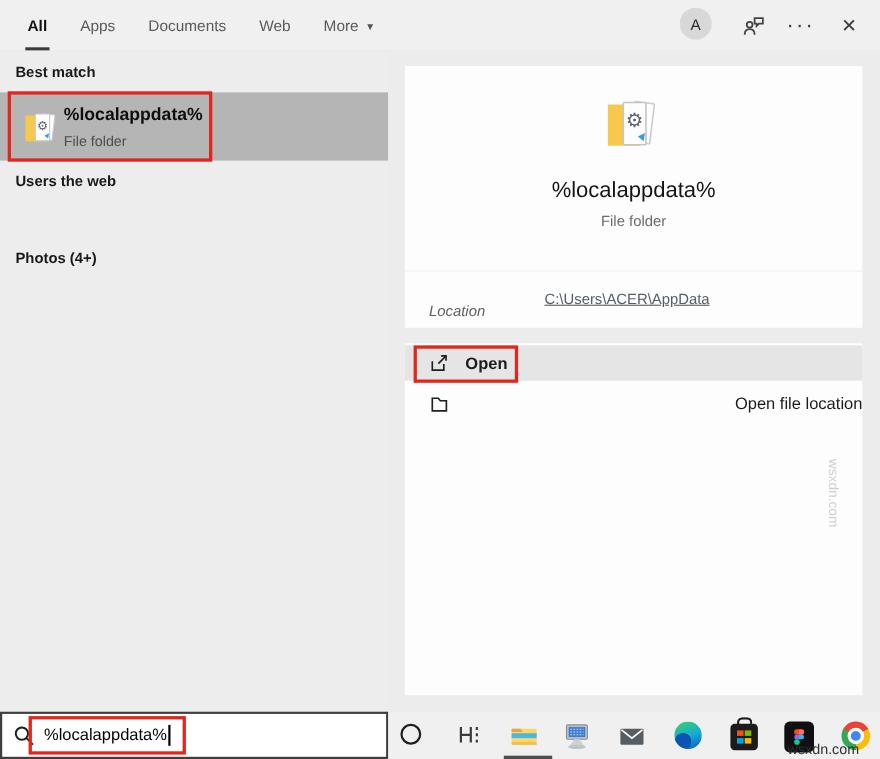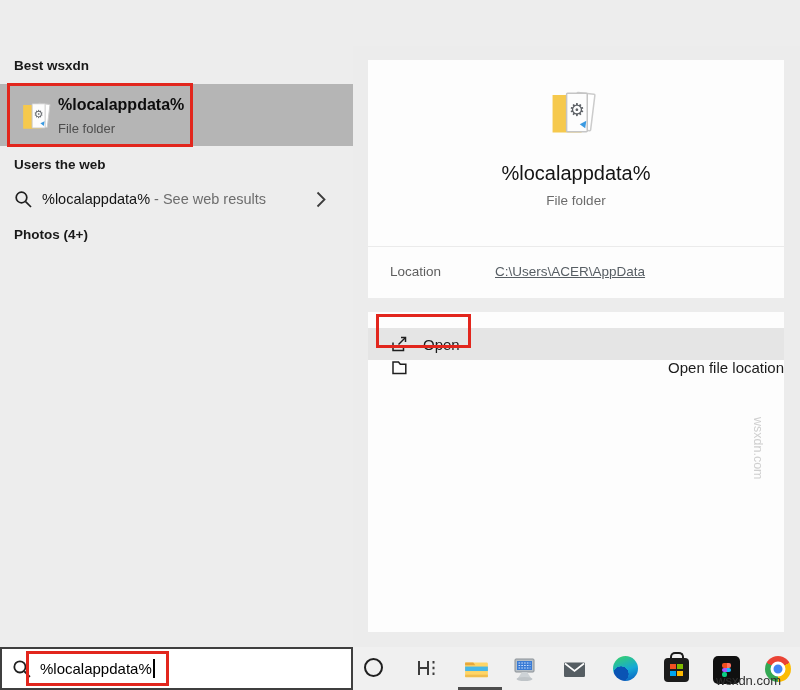--- a/index.html
+++ b/index.html
@@ -35,27 +35,27 @@
   .web-chev{position:absolute;left:316px;top:10px;width:11px;height:17px;}
 
   
   .right{position:absolute;left:353px;top:46px;right:0;bottom:43px;background:#ececec;}
   .card-a{position:absolute;left:15px;top:14px;width:416px;height:186px;background:#fdfdfd;
     border-bottom:1px solid #ebebeb;}
   .pv-folder{position:absolute;left:178px;top:21px;width:60px;height:60px;}
   .pv-title{position:absolute;left:0;top:102px;width:100%;text-align:center;font-size:20px;color:#141414;}
   .pv-sub{position:absolute;left:0;top:133px;width:100%;text-align:center;font-size:13.5px;color:#6b6b6b;}
   .card-b{position:absolute;left:15px;top:201px;width:416px;height:51px;background:#fdfdfd;}
-  .loc-label{position:absolute;left:22px;top:17px;font-size:13.5px;color:#5e5e5e;}
+  .loc-label{position:absolute;left:22px;top:28px;font-size:13.5px;color:#5e5e5e;font-style:italic;}
   .loc-link{position:absolute;left:127px;top:17px;font-size:13.5px;color:#575e64;text-decoration:underline;cursor:pointer;}
   .card-c{position:absolute;left:15px;top:266px;width:416px;bottom:15px;background:#fdfdfd;}
   .action-row{position:absolute;left:0;width:100%;height:32px;display:flex;align-items:center;
     padding-left:22px;box-sizing:border-box;gap:15px;font-size:15px;color:#1c1c1c;cursor:default;}
   .action-row .a-ico{width:18px;height:18px;flex:0 0 18px;}
-  .row-open{top:16px;background:#e5e5e5;}
+  .row-open{top:2px;background:#e5e5e5;font-weight:bold;}
   .row-loc{top:39px;justify-content:space-between;}
   .row-copy{top:72px;}
 
   
   .searchbox{position:absolute;left:0;bottom:0;width:353px;height:43px;background:#fff;
     border:2px solid #3f3f3f;box-sizing:border-box;display:flex;align-items:center;}
   .sb-mag{width:19px;height:19px;margin-left:10px;flex:0 0 19px;}
   .sb-text{margin-left:9px;font-size:15px;color:#000;}
   .sb-caret{width:2px;height:19px;background:#000;margin-left:1px;}
 
@@ -154,43 +154,51 @@
       <rect x="6" y="5" width="15" height="9" fill="#3a7bd5"></rect>
       <path d="M7.5 7 h12 M7.5 9.5 h12 M7.5 12 h12" stroke="#cfe2ff" stroke-width="1" stroke-dasharray="1.6 1.2"></path>
       <path d="M11 16 l-4 6 h13 l-4 -6 z" fill="#cdd2d6"></path>
       <ellipse cx="13.5" cy="23" rx="8" ry="2" fill="#bfc4c8"></ellipse>
     </g>
   </defs>
 </svg>
 
 <div id="screen">
 
+  <div class="topbar">
+    <div class="tabs">
+      <span class="tab active">All</span>
+      <span class="tab">Apps</span>
+      <span class="tab">Documents</span>
+      <span class="tab">Web</span>
+      <span class="tab"><span>More</span><span class="dd">▼</span></span>
+    </div>
+    <div class="avatar">A</div>
+    <div class="tb-ico tb-feedback">
+      <svg width="22" height="22" viewBox="0 0 22 22">
+          <use href="#i-feedback"></use>
+        </svg>
+    </div>
+    <div class="tb-ico tb-more">···</div>
+    <div class="tb-ico tb-close">✕</div>
+  </div>
 
   <div class="left">
-    <div class="sec-h" style="top:12px">Best wsxdn</div>
+    <div class="sec-h" style="top:12px">Best match</div>
 
     <div class="bm-row">
       <svg class="bm-ico" viewBox="0 0 64 64">
           <use href="#i-folder-gear"></use>
         </svg>
       <div class="bm-title">%localappdata%</div>
       <div class="bm-sub">File folder</div>
     </div>
 
     <div class="sec-h" style="top:111px">Users the web</div>
 
-    <div class="web-row">
-      <svg class="web-mag" viewBox="0 0 18 18">
-          <use href="#i-search"></use>
-        </svg>
-      <div class="web-text"><span>%localappdata%</span><span class="suffix"> - See web results</span></div>
-      <svg class="web-chev" viewBox="0 0 11 17">
-          <use href="#i-chevron"></use>
-        </svg>
-    </div>
 
     <div class="sec-h" style="top:181px">Photos (4+)</div>
   </div>
 
   <div class="right">
     <div class="card-a">
       <svg class="pv-folder" viewBox="0 0 64 64">
           <use href="#i-folder-gear"></use>
         </svg>
       <div class="pv-title">%localappdata%</div>

